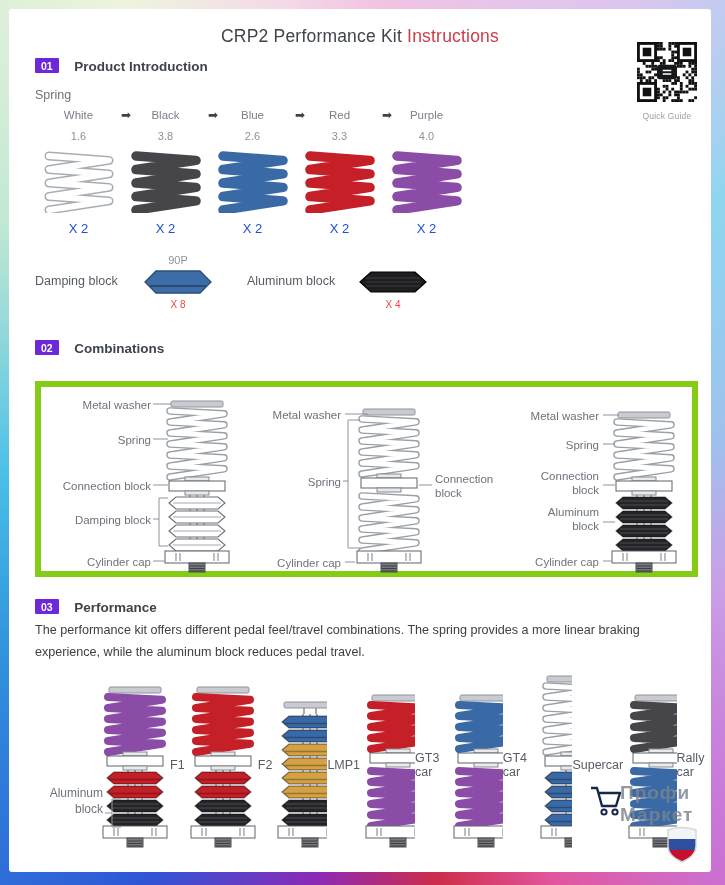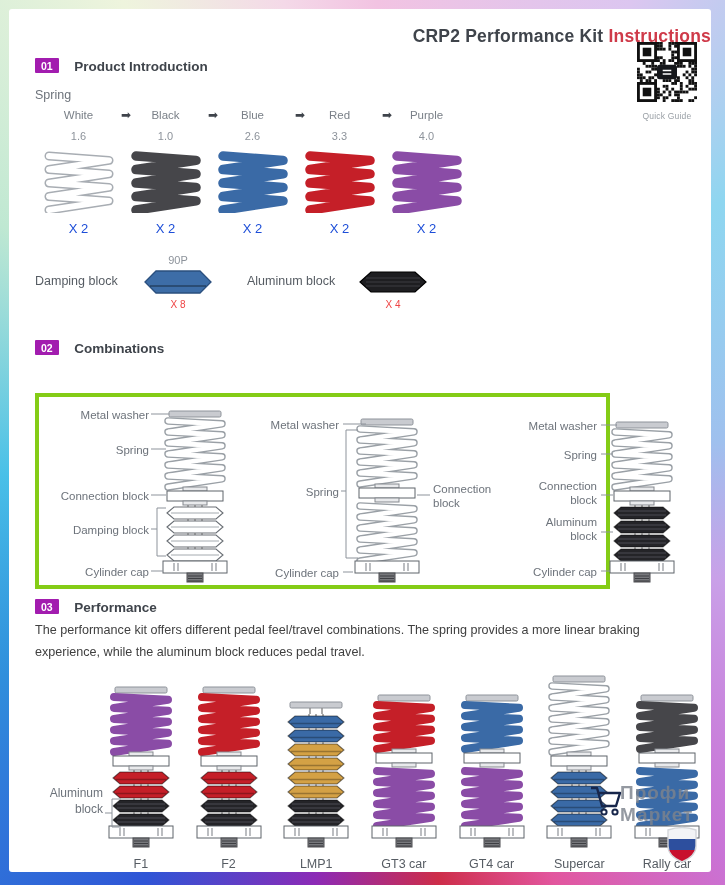--- a/index.html
+++ b/index.html
@@ -7,50 +7,50 @@
     font-family:"Liberation Sans","DejaVu Sans",sans-serif; }
   .frame { position:absolute; inset:0; width:725px; height:885px;
     background: conic-gradient(from 0deg at 52% 50%,
       #f2c3e2 0deg, #dcc6f0 30deg, #8ed6f0 55deg, #9fc0ee 90deg,
       #c9a0e8 112deg, #c973d6 140deg, #e2569e 158deg, #cd2d49 172deg,
       #8c2ab6 188deg, #2f55d6 208deg, #2f8fdc 238deg, #49c0e8 265deg,
       #bfe8d2 300deg, #eef4dd 330deg, #f4d9e8 348deg, #f2c3e2 360deg); }
   .card { position:absolute; left:9px; top:9px; width:702px; height:863px;
     background:#ffffff; border-radius:3px; }
   .abs { position:absolute; }
-  .page-title { left:0; right:0; top:17px; text-align:right; font-size:17.5px;
-    font-weight:700; color:#3f444b; letter-spacing:.2px; }
+  .page-title { left:0; right:0; top:17px; text-align:center; font-size:17.5px;
+    font-weight:400; color:#3f444b; letter-spacing:.2px; }
   .page-title .accent { color:#cf3a49; }
-  .badge { display:inline-block; background:#a21caf; color:#fff; font-size:10.5px;
+  .badge { display:inline-block; background:#6d28d9; color:#fff; font-size:10.5px;
     font-weight:700; padding:2px 6px 1px; border-radius:1px; vertical-align:1px; }
   .sec-title { display:inline-block; margin-left:11px; font-size:13.5px;
     font-weight:700; color:#3f444b; }
   .gray { color:#6d737b; }
   
   .intro-grid { left:26px; top:100px; width:437px; }
   .irow { display:flex; }
   .icell { width:87px; text-align:center; position:relative; }
   .iname { font-size:11.5px; color:#7a8088; height:21px; }
   .iarrow { position:absolute; right:-9px; top:-1px; font-size:12px; color:#3f444b; }
   .irate { font-size:11px; color:#8d939b; height:17px; }
   .igfx  { height:68px; }
   .iqty  { font-size:13px; color:#1d4ed8; padding-top:6px; }
   .blockrow-label { font-size:12.5px; color:#565c63; }
   .qtxt { font-size:11px; color:#8d939b; text-align:center; }
   .qty2 { font-size:10px; color:#ef4444; text-align:center; }
   
-  .combo-box { left:26px; top:384px; width:575px; height:196px;
-    border:4px solid #84cc16; display:flex; }
+  .combo-box { left:26px; top:372px; width:663px; height:196px;
+    border:6px solid #84cc16; display:flex; }
   .combo-diag { position:relative; height:192px; margin-top:2px; }
   .combo-diag svg text { font-size:11.5px; fill:#6d737b; }
   
   .desc { left:26px; top:611px; width:658px; font-size:12.6px; color:#404040;
     line-height:1.72; }
   .stackrow { left:88px; top:663px; width:614px; display:flex; }
-  .stackcol { width:87.7px; display:flex; flex-direction:column; align-items:center; }
+  .stackcol { width:87.7px; display:flex; flex-direction:row; align-items:center; }
   .stacklabel { font-size:12.5px; color:#565c63; margin-top:3px; }
   .alum-ptr-label { left:18px; top:776px; width:76px; text-align:right;
     font-size:12px; color:#6d737b; line-height:1.35; }
   
   .qrwrap { left:628px; top:33px; width:60px; text-align:center; }
   .qrcap { font-size:8.5px; color:#9aa0a6; margin-top:5px; letter-spacing:.2px; }
   
   .wm-text { left:611px; top:774px; font-size:19px; font-weight:700;
     color:rgba(125,130,140,.82); line-height:1.0; letter-spacing:1px; }
   .wm-text div { margin-bottom:3px; }
@@ -216,21 +216,21 @@
   <div class="abs intro-grid" id="intro-grid">
       <div class="irow">
         <div class="icell iname">White<span class="iarrow">➡</span></div>
         <div class="icell iname">Black<span class="iarrow">➡</span></div>
         <div class="icell iname">Blue<span class="iarrow">➡</span></div>
         <div class="icell iname">Red<span class="iarrow">➡</span></div>
         <div class="icell iname">Purple</div>
       </div>
       <div class="irow">
         <div class="icell irate">1.6</div>
-        <div class="icell irate">1.0</div>
+        <div class="icell irate">3.8</div>
         <div class="icell irate">2.6</div>
         <div class="icell irate">3.3</div>
         <div class="icell irate">4.0</div>
       </div>
       <div class="irow">
         <div class="icell igfx"><svg width="76" height="66">
             <polyline points="8,9 68,13.37 8,22.5 68,26.869999999999997 8,36 68,40.37 8,49.5 68,53.87 8,63" fill="none" stroke="#a8adb3" stroke-width="9" stroke-linejoin="round" stroke-linecap="round"></polyline>
             <polyline points="8,9 68,13.37 8,22.5 68,26.869999999999997 8,36 68,40.37 8,49.5 68,53.87 8,63" fill="none" stroke="#fff" stroke-width="6" stroke-linejoin="round" stroke-linecap="round"></polyline>
           </svg></div>
         <div class="icell igfx"><svg width="76" height="66">

